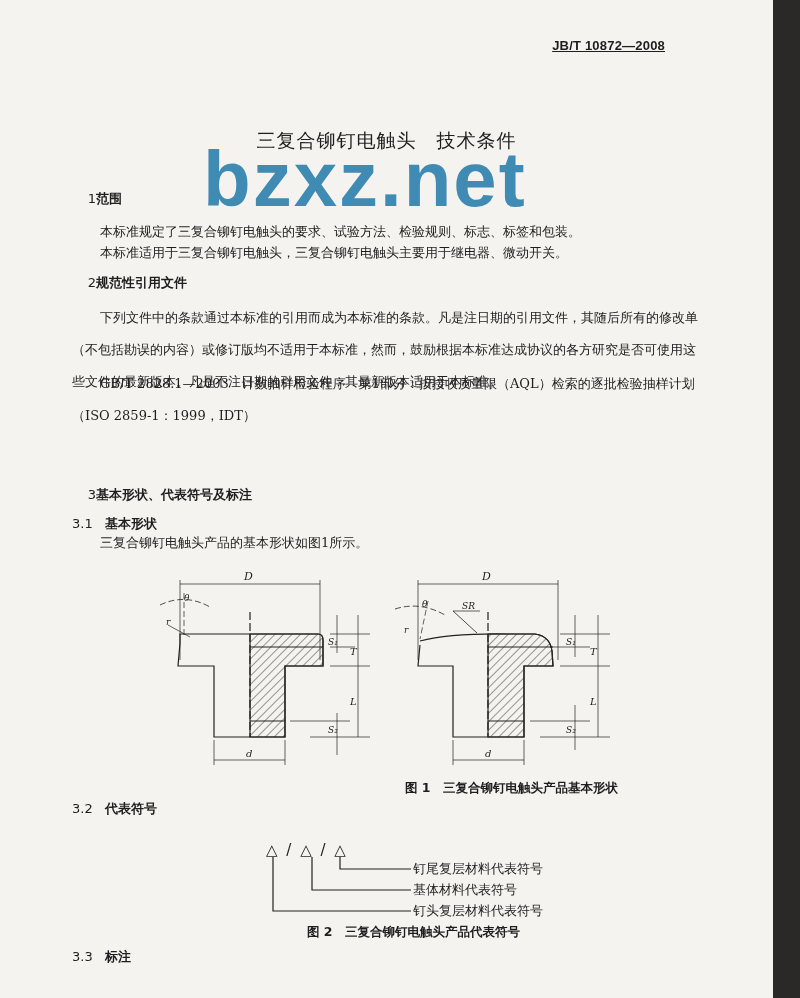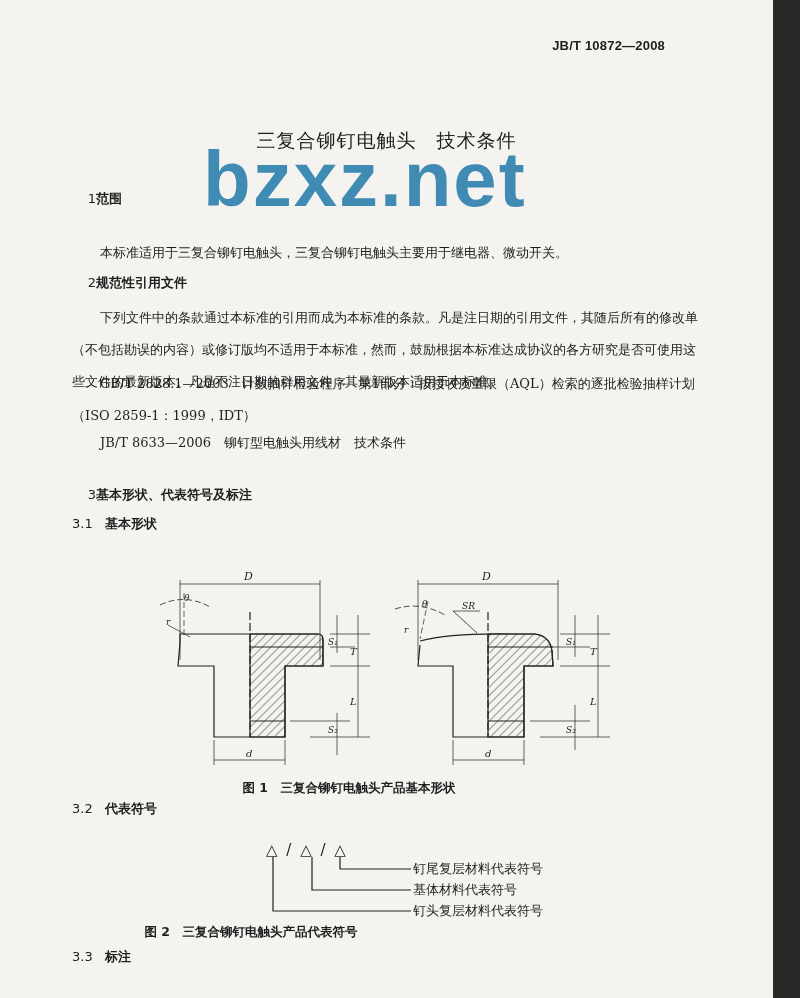--- a/index.html
+++ b/index.html
@@ -1,60 +1,61 @@
 <!DOCTYPE html>
 <html><head>
 <meta charset="utf-8">
 <style>
   html,body{margin:0;padding:0;}
   body{width:800px;height:998px;position:relative;overflow:hidden;background:#2b2a28;}
   .page{position:absolute;left:0;top:0;width:773px;height:998px;background:#f5f3ef;
     font-family:"DejaVu Serif","Liberation Serif",serif;color:#1e1e1e;}
   .rightband{position:absolute;left:773px;top:0;width:27px;height:998px;background:#2a2928;}
-  .std-no{position:absolute;right:108px;top:38px;font-family:"Liberation Sans",sans-serif;font-weight:bold;font-size:13px;letter-spacing:0.2px;}
+  .std-no{position:absolute;right:108px;top:38px;font-family:"Liberation Sans",sans-serif;font-weight:bold;font-size:13px;letter-spacing:0.2px;text-decoration:underline;}
   .title{position:absolute;left:0;width:773px;top:128px;text-align:center;font-family:"DejaVu Sans",sans-serif;font-size:19px;letter-spacing:1px;}
   .watermark{position:absolute;left:203px;top:140px;font-family:"Liberation Sans",sans-serif;font-weight:bold;font-size:78px;color:#0369a1;opacity:0.75;letter-spacing:2px;line-height:1;}
   .h1{position:absolute;left:72px;font-family:"DejaVu Sans",sans-serif;font-size:13px;font-weight:bold;text-align:right;}
   .h1 .num{display:inline-block;width:24px;font-weight:normal;}
   .h2{position:absolute;left:72px;font-family:"DejaVu Sans",sans-serif;font-size:13px;font-weight:bold;}
   .h2 .num{display:inline-block;width:33px;font-weight:normal;}
   .p{position:absolute;left:100px;font-size:13px;line-height:21px;white-space:nowrap;}
   .pwrap{position:absolute;left:72px;width:636px;font-size:13px;line-height:32px;text-indent:28px;}
-  .fig-cap{position:absolute;left:0;width:618px;text-align:center;font-family:"DejaVu Sans",sans-serif;font-size:12.5px;font-weight:bold;padding-left:40px;}
+  .fig-cap{position:absolute;left:0;width:618px;text-align:right;font-family:"DejaVu Sans",sans-serif;font-size:12.5px;font-weight:bold;}
   svg text{font-family:"DejaVu Serif",serif;font-style:italic;}
   .leg{position:absolute;left:413px;font-size:13px;font-family:Liberation Sans, sans-serif;}
 </style>
 </head>
 <body>
 
 <div class="page">
 
   <div class="std-no">JB/T 10872—2008</div>
 
   <div class="watermark">bzxz.net</div>
   <div class="title">三复合铆钉电触头　技术条件</div>
 
   <div class="h1" style="top:190px">
     <span class="num">1</span><span>范围</span>
   </div>
+  <div class="p" style="top:221px">本标准规定了三复合铆钉电触头的要求、试验方法、检验规则、标志、标签和包装。</div>
   <div class="p" style="top:242px">本标准适用于三复合铆钉电触头，三复合铆钉电触头主要用于继电器、微动开关。</div>
 
   <div class="h1" style="top:274px">
     <span class="num">2</span><span>规范性引用文件</span>
   </div>
   <div class="pwrap" style="top:302px">下列文件中的条款通过本标准的引用而成为本标准的条款。凡是注日期的引用文件，其随后所有的修改单（不包括勘误的内容）或修订版均不适用于本标准，然而，鼓励根据本标准达成协议的各方研究是否可使用这些文件的最新版本。凡是不注日期的引用文件，其最新版本适用于本标准。</div>
   <div class="pwrap" style="top:368px">GB/T 2828.1—2003　计数抽样检验程序　第1部分：按接收质量限（AQL）检索的逐批检验抽样计划（ISO 2859-1：1999，IDT）</div>
-  <div class="p" style="top:432px">JB/T 8633—2006　铆钉型电触头用线材　技术条件</div>
 
   <div class="h1" style="top:486px">
     <span class="num">3</span><span>基本形状、代表符号及标注</span>
   </div>
   <div class="h2" style="top:515px">
     <span class="num">3.1</span><span>基本形状</span>
   </div>
+  <div class="p" style="top:532px">三复合铆钉电触头产品的基本形状如图1所示。</div>
 
   <svg style="position:absolute;left:140px;top:565px" width="490" height="210" viewBox="0 0 490 210">
     <defs>
       <pattern id="hatch" patternUnits="userSpaceOnUse" width="6" height="6" patternTransform="rotate(45)">
         <line x1="0" y1="0" x2="0" y2="6" stroke="#333" stroke-width="1"></line>
       </pattern>
     </defs>
 
     <g stroke="#222" fill="none" stroke-width="1.2">
 

